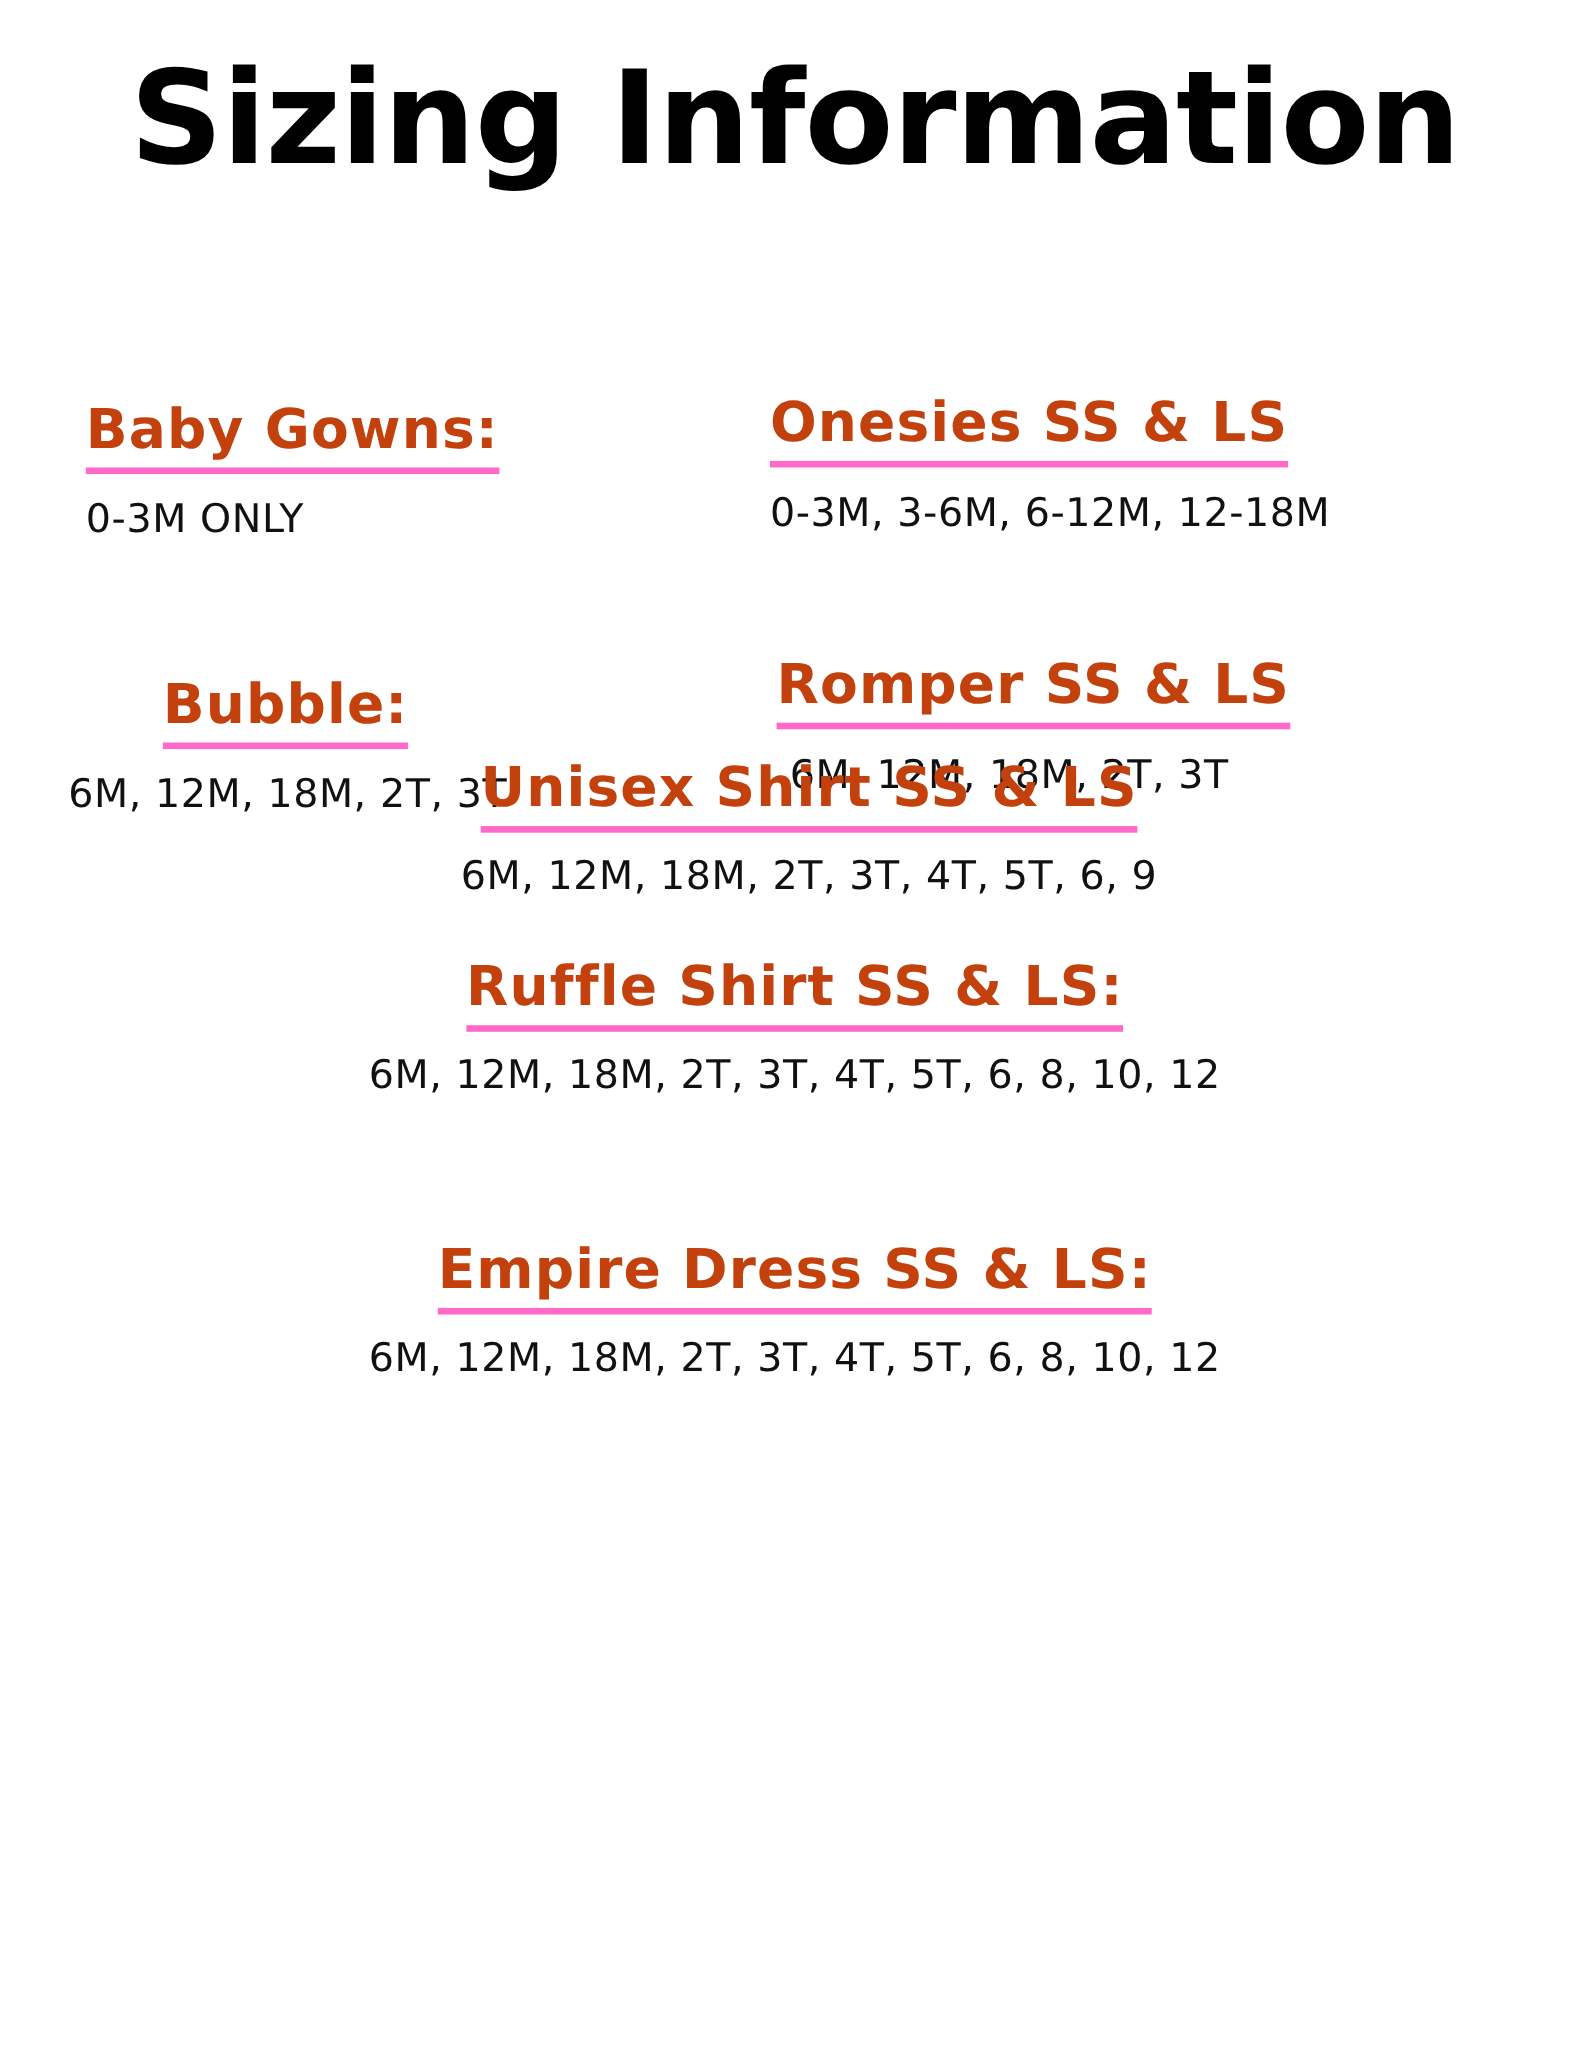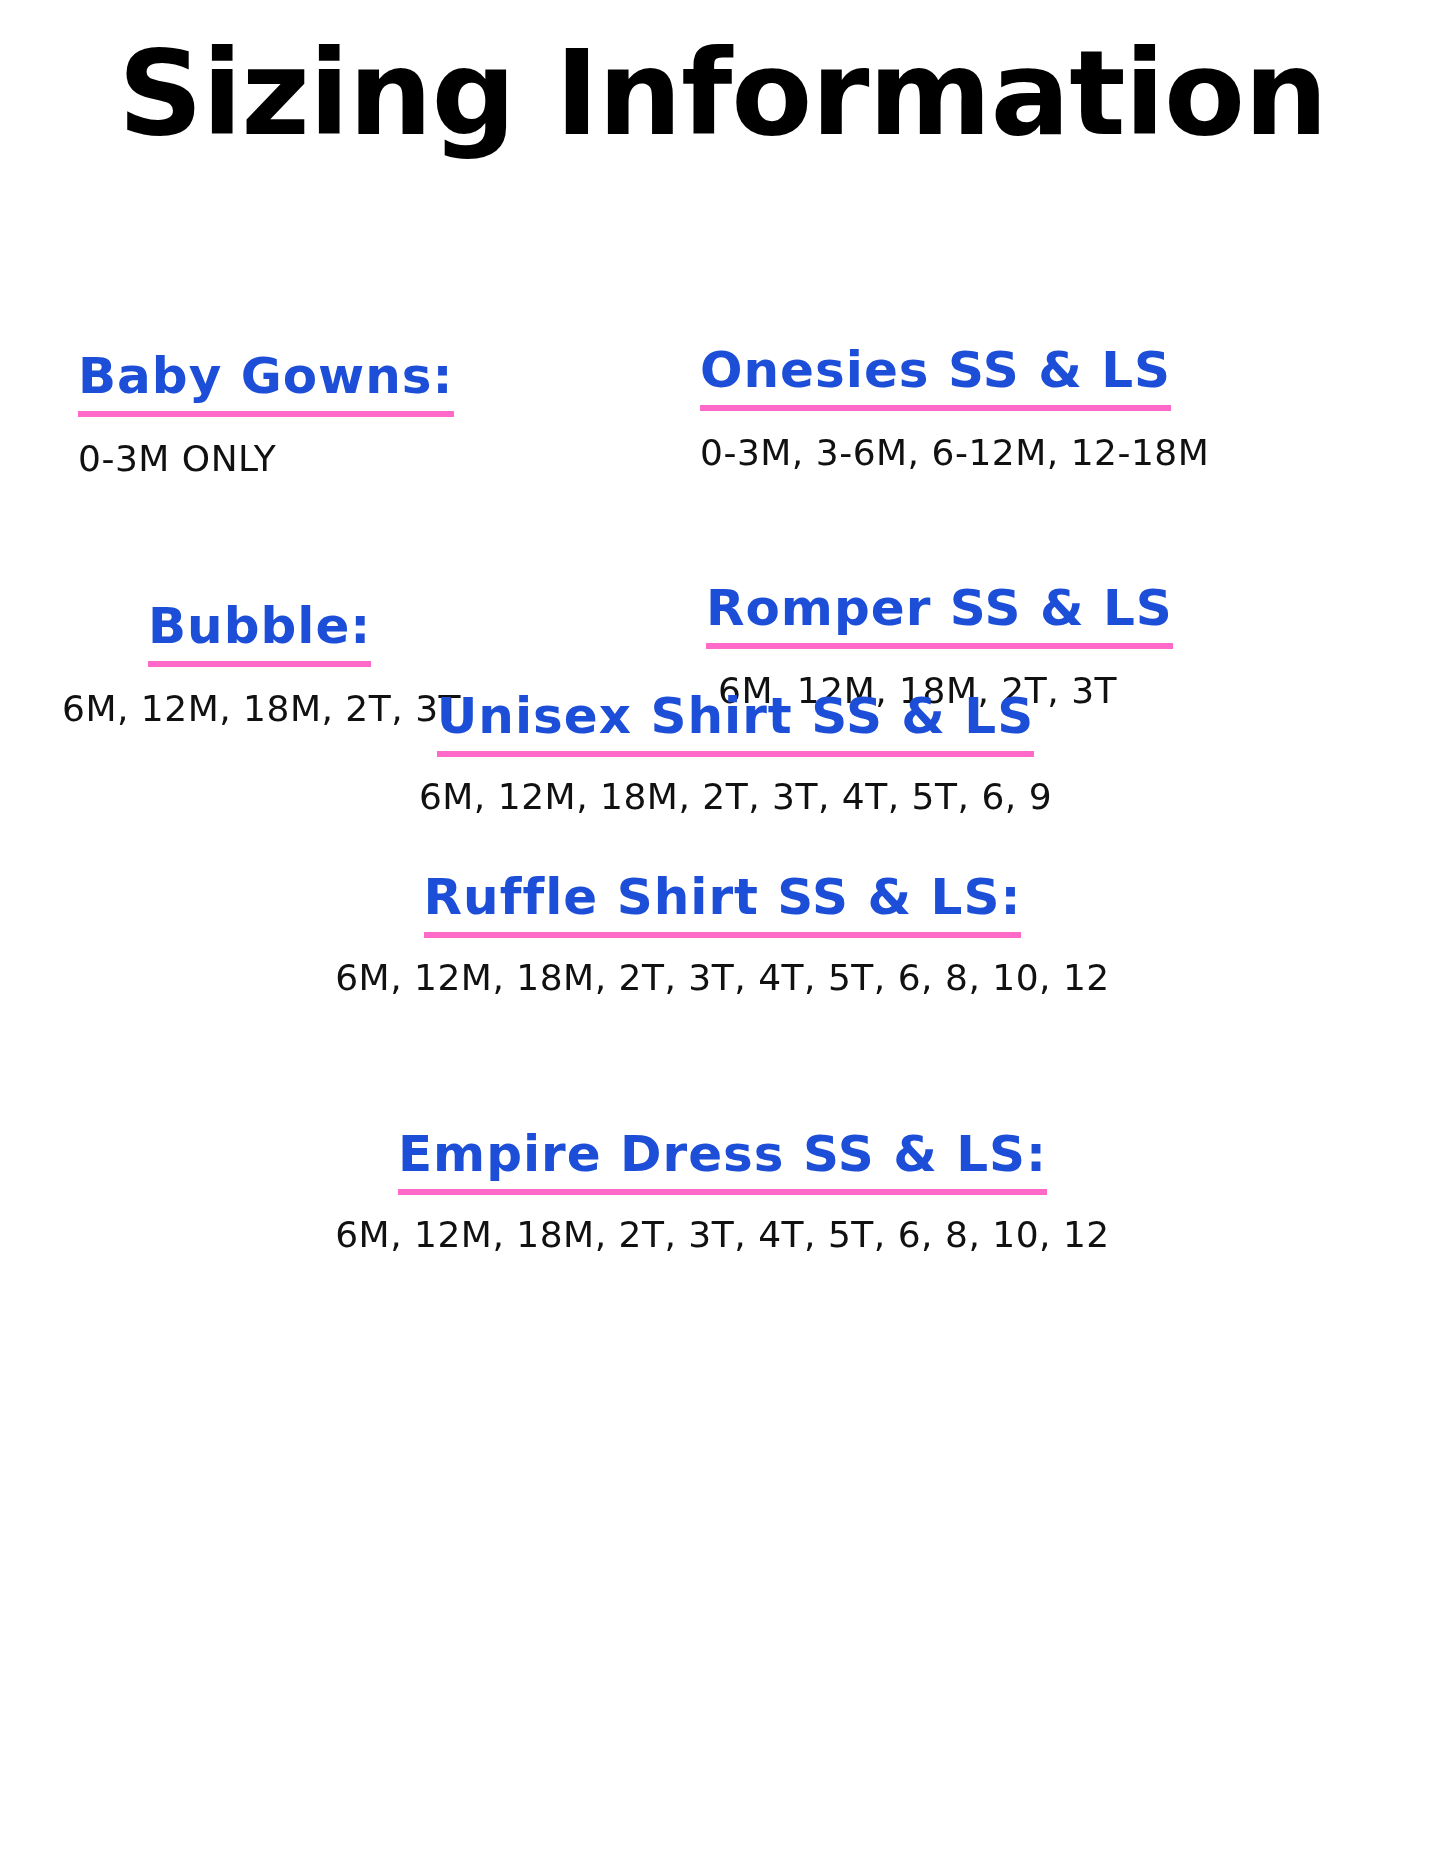--- a/index.html
+++ b/index.html
@@ -26,31 +26,31 @@
   
   .title {
     text-align: center;
     font-family: "DejaVu Sans", sans-serif;
     font-weight: bold;
     font-size: 118px;
     line-height: 1.0;
     letter-spacing: -1px;
     color: #000000;
     margin: 0;
-    padding-top: 34px;
+    padding-top: 48px;
     white-space: nowrap;
   }
 
   
   .heading {
     font-family: "DejaVu Sans", sans-serif;
     font-weight: bold;
     font-size: 50px;
     line-height: 1.05;
-    color: #1d4ed8;
+    color: #c2410c;
     letter-spacing: 1px;
     display: inline-block;
     padding-bottom: 8px;
     border-bottom: 6px solid #FF69C8;
     white-space: nowrap;
   }
 
   .sizes {
     font-family: "DejaVu Sans", sans-serif;
     font-size: 36px;

